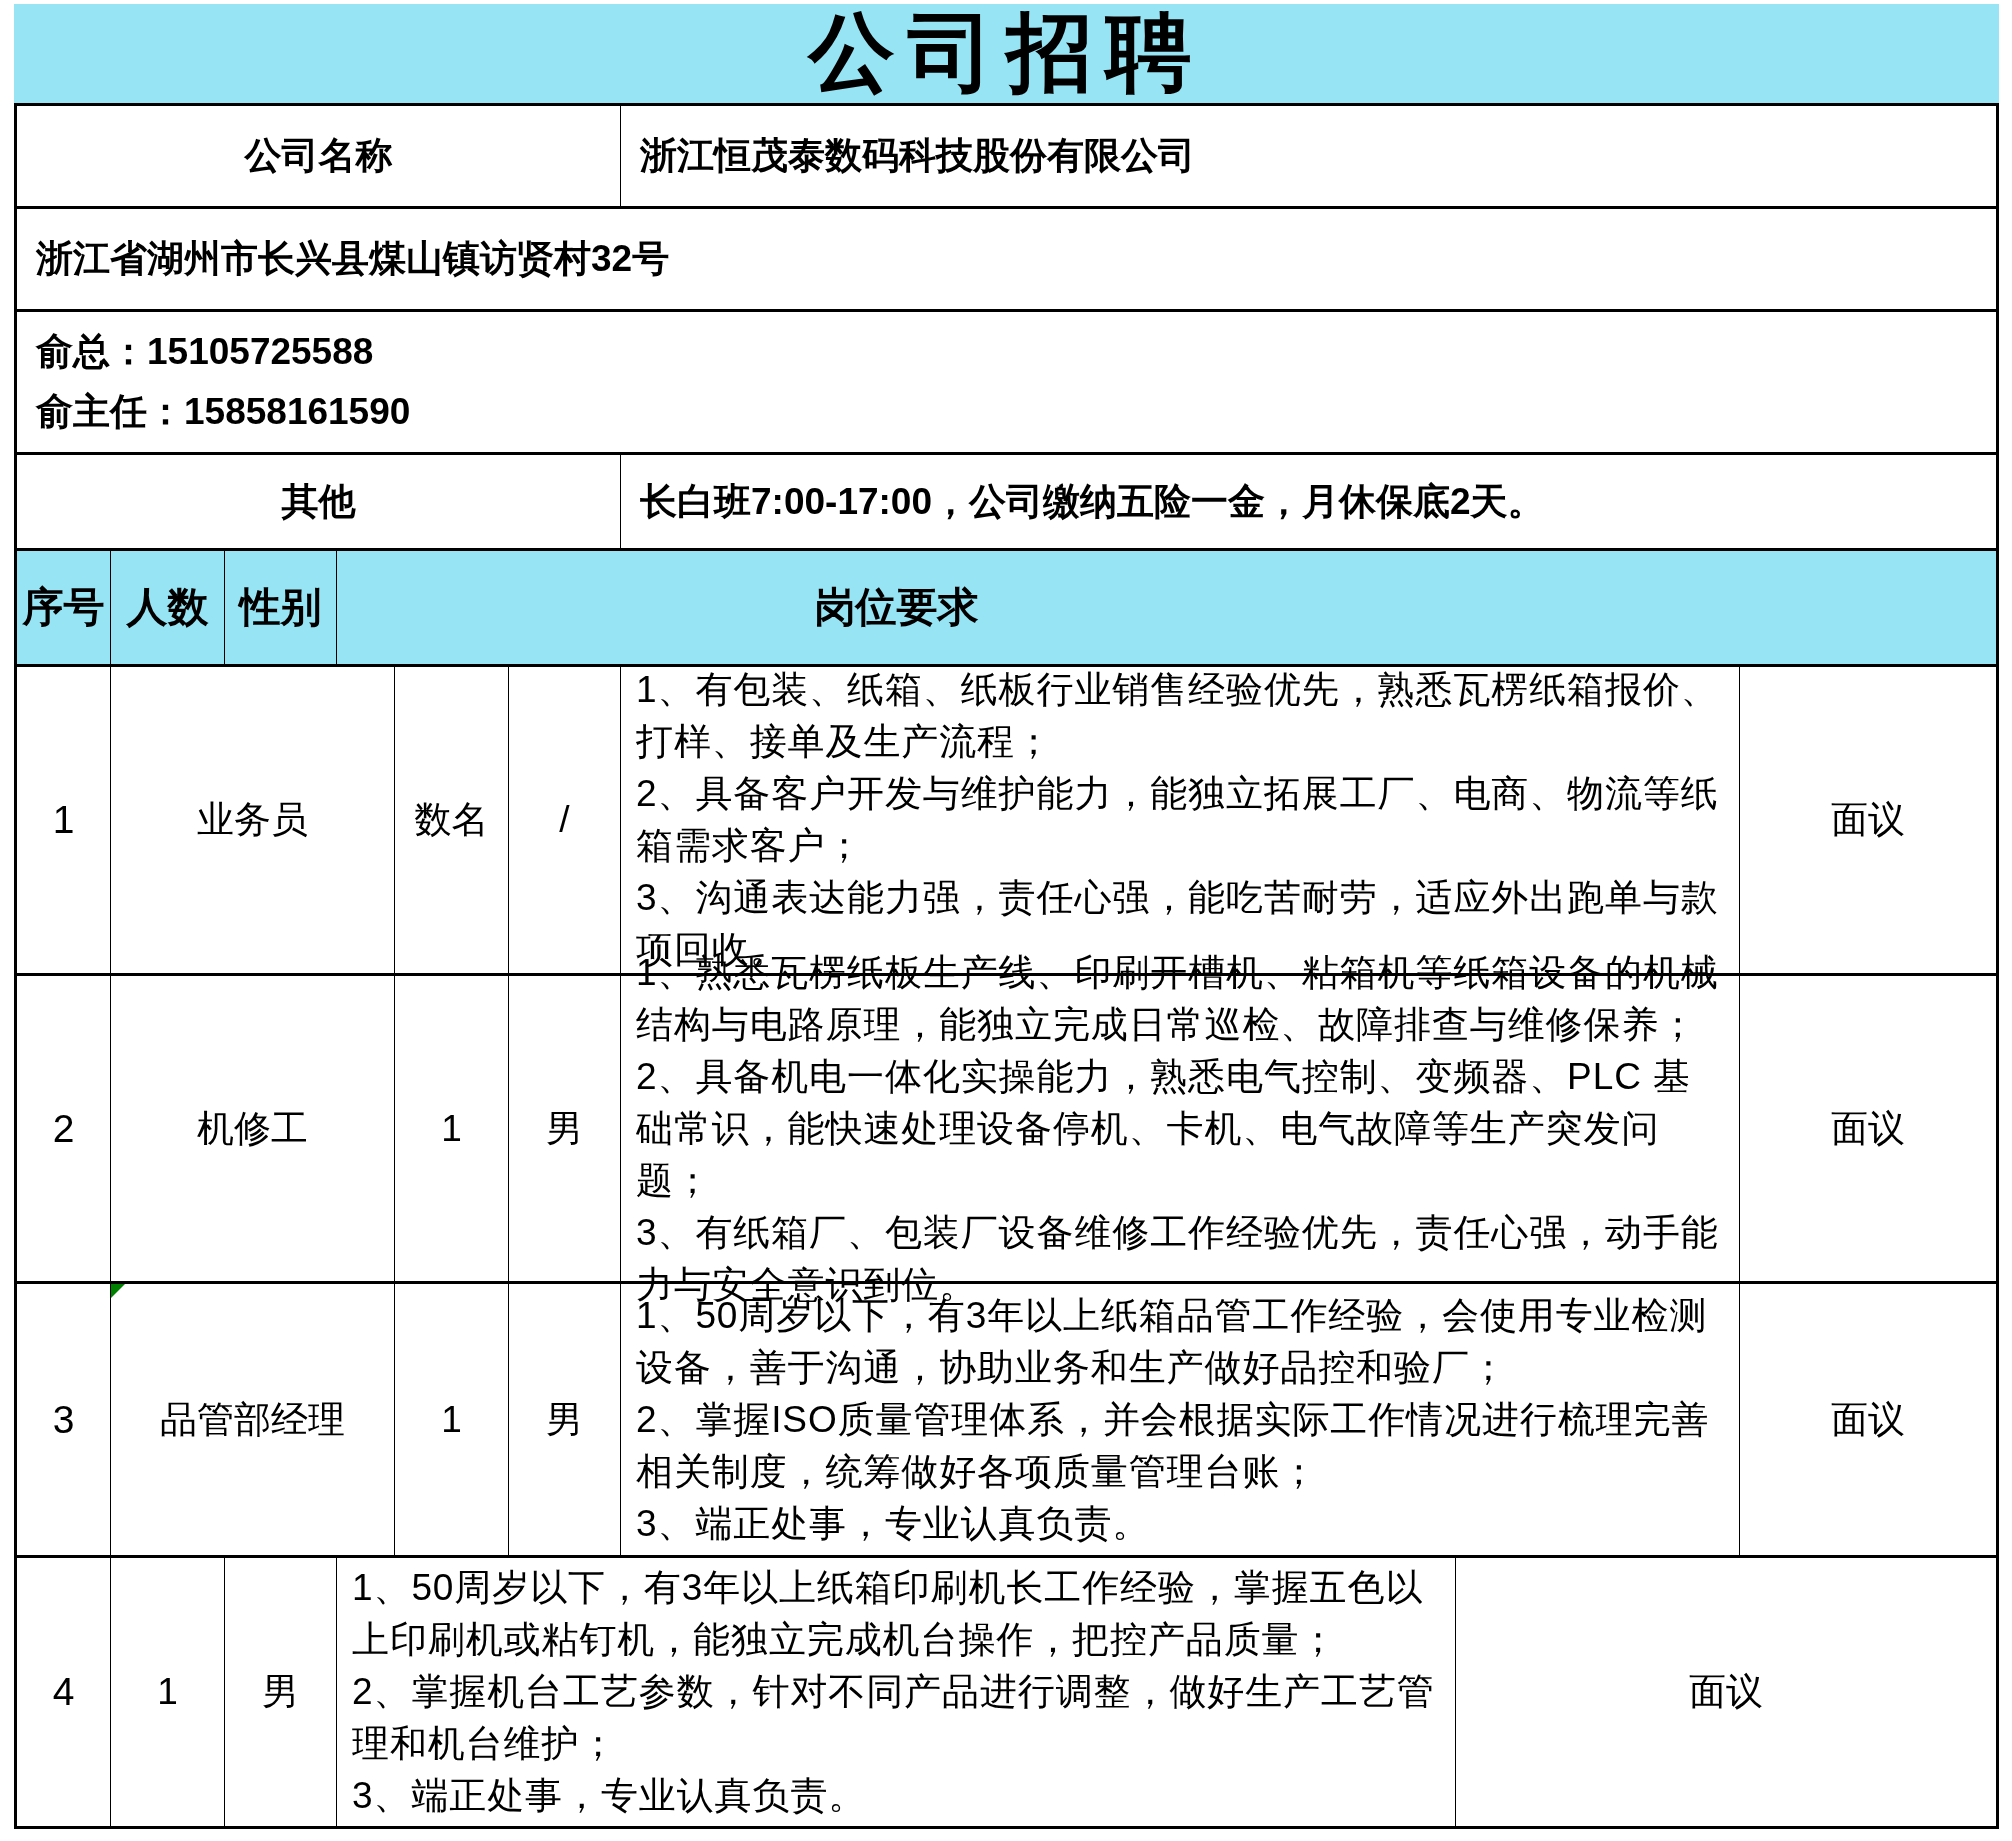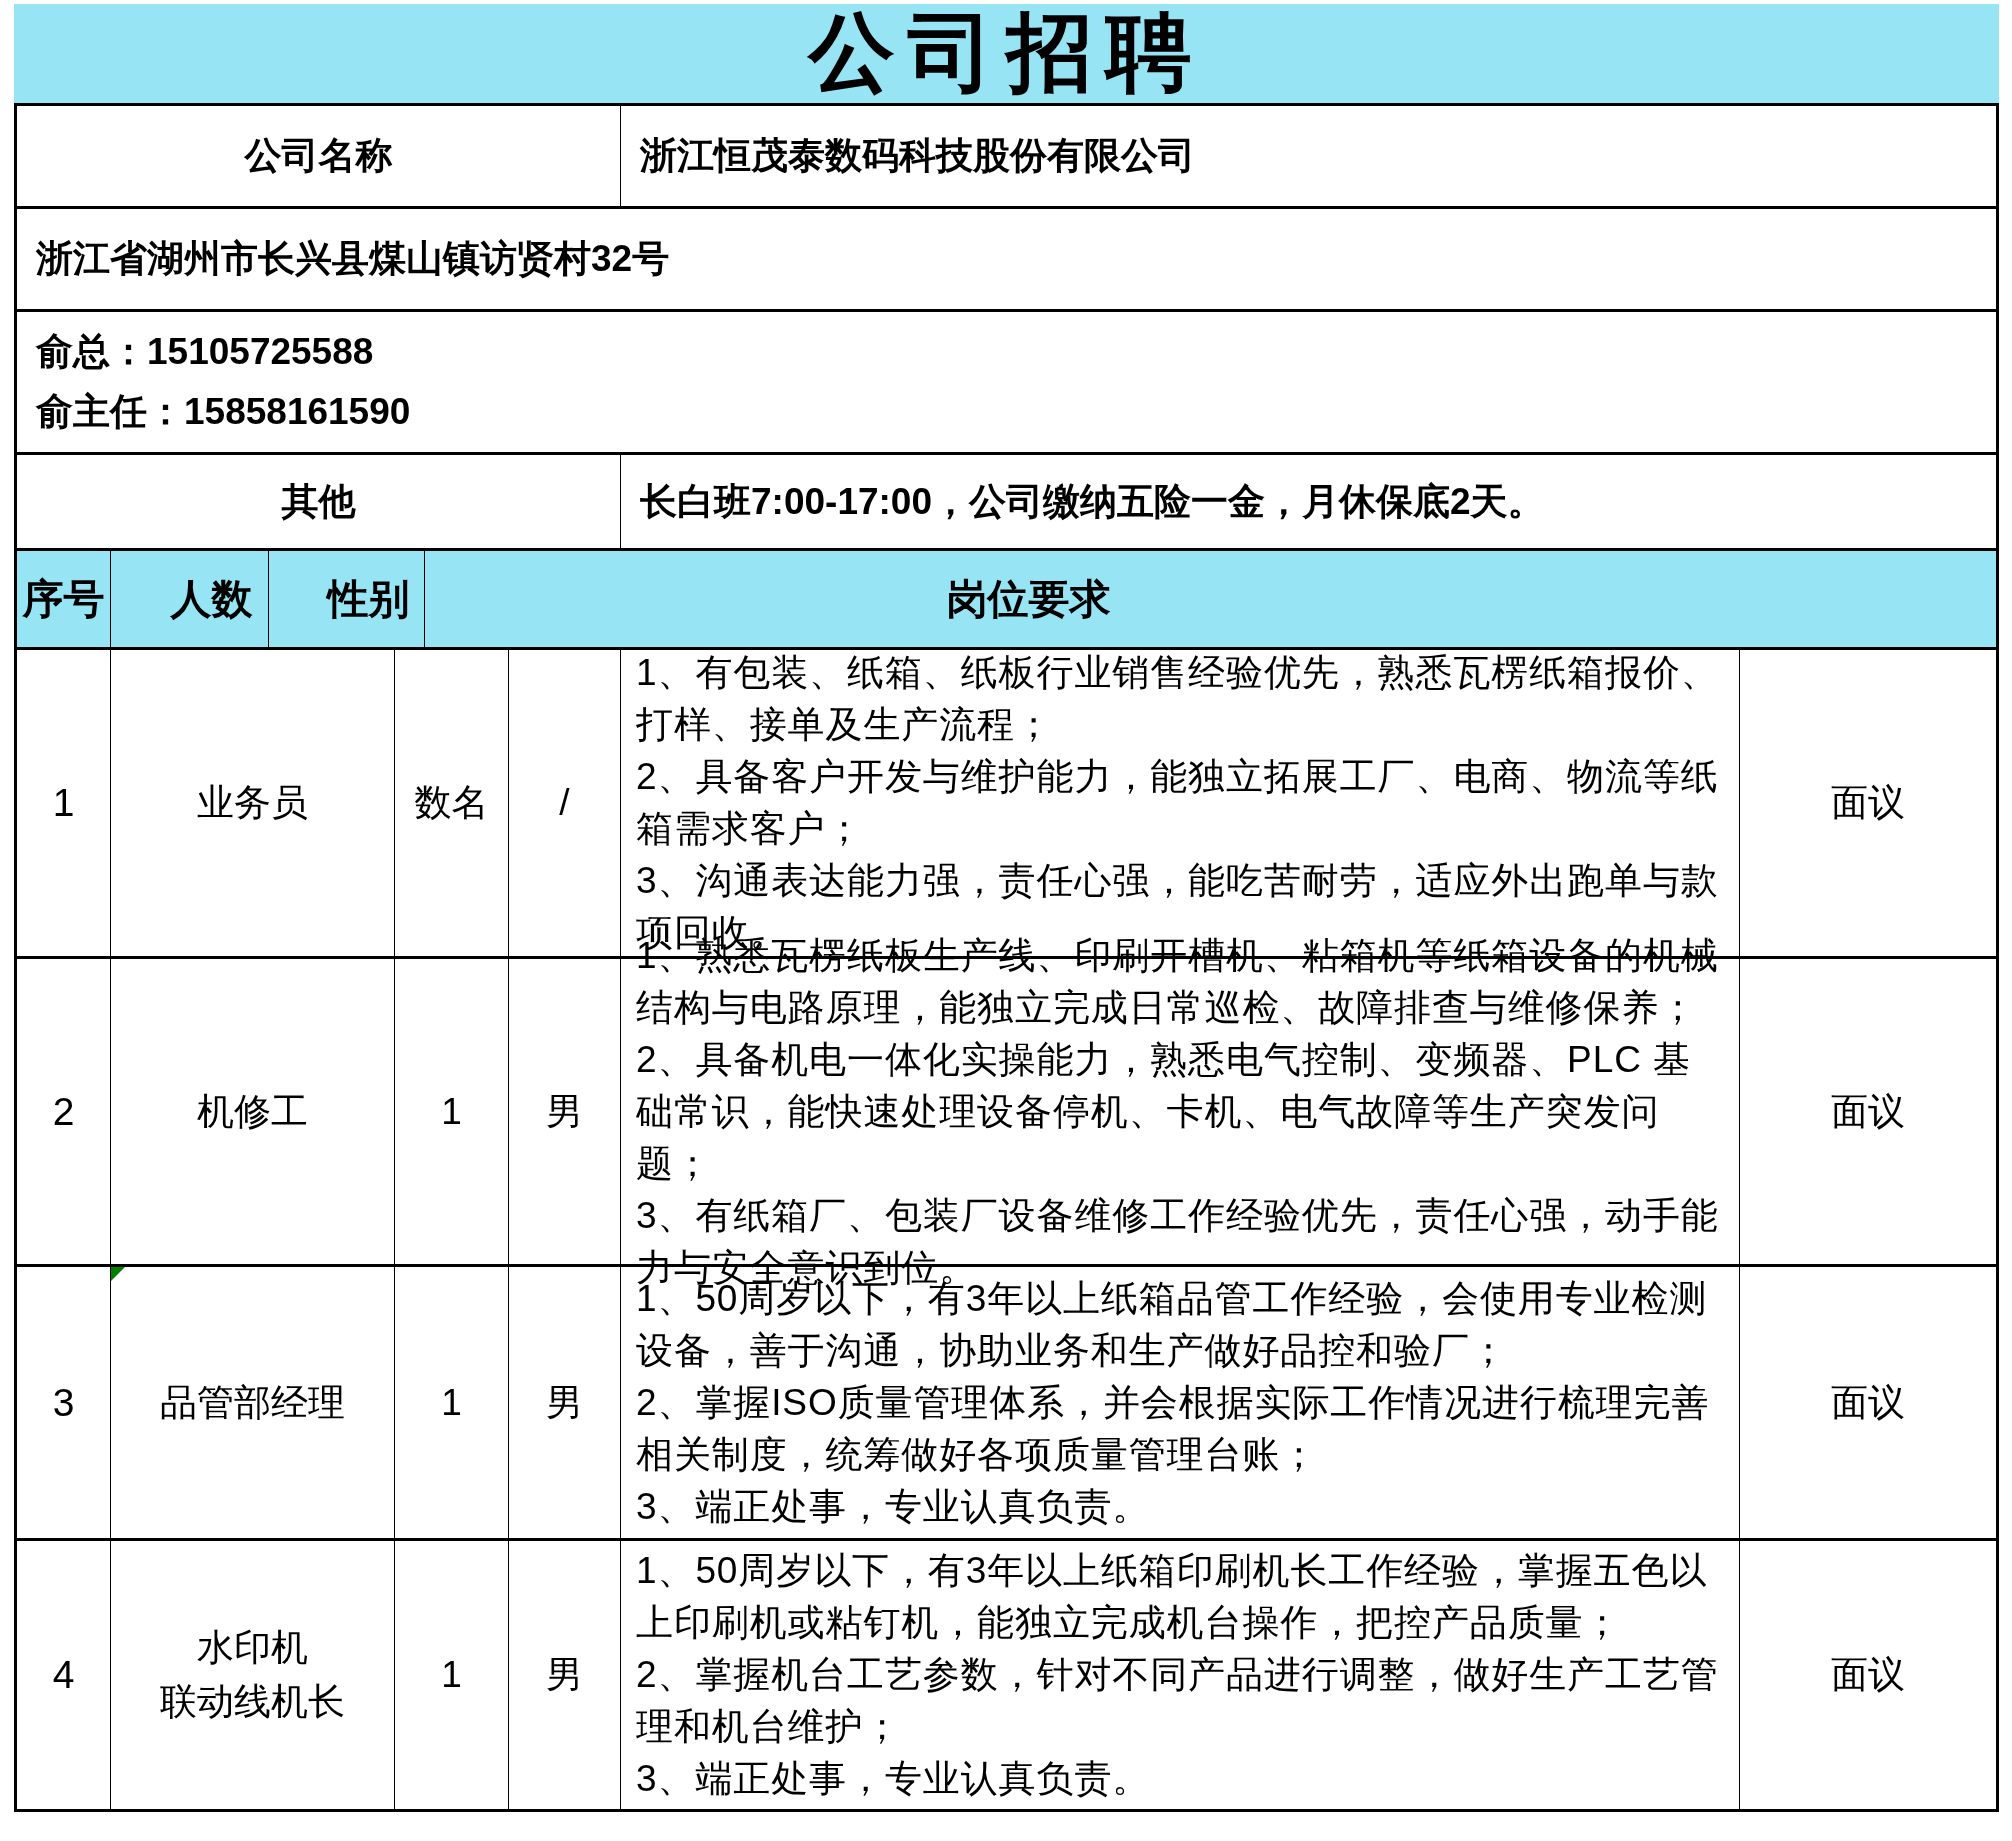--- a/index.html
+++ b/index.html
@@ -29,22 +29,22 @@
     font-size:37px;font-weight:bold;text-align:center;
   }
   .info-value{
     flex:1;display:flex;flex-direction:column;justify-content:center;
     padding:0 9.4px 0 19px;font-size:37px;font-weight:bold;
     line-height:60px;white-space:pre-line;
   }
   .h-110{height:103px}.h-153{height:143px}.h-111{height:96px}
 
   .head-row{
-    display:flex;background:#97e5f4;border-bottom:3.7px solid #000;height:99px;
-    font-size:41px;font-weight:bold;gap:44px;
+    display:flex;background:#97e5f4;border-bottom:3.7px solid #000;height:116px;
+    font-size:41px;font-weight:bold;
   }
   .head-row .cell{display:flex;align-items:center;justify-content:center;}
 
   .job-row{display:flex;border-bottom:3.7px solid #000;}
   .job-row:last-child{border-bottom:none;}
   .cell{border-right:1.9px solid #000;}
   .cell:last-child{border-right:none;}
   .c-seq{width:94px;flex:0 0 94px;}
   .c-post{width:284px;flex:0 0 284px;}
   .c-count{width:114px;flex:0 0 114px;}
@@ -133,22 +133,20 @@
       <div class="cell c-count">1</div>
       <div class="cell c-gender">男</div>
       <div class="cell c-req">1、50周岁以下，有3年以上纸箱品管工作经验，会使用专业检测设备，善于沟通，协助业务和生产做好品控和验厂；
 2、掌握ISO质量管理体系，并会根据实际工作情况进行梳理完善相关制度，统筹做好各项质量管理台账；
 3、端正处事，专业认真负责。</div>
       <div class="cell c-pay">面议</div>
     </div>
 
     <div class="job-row h-286">
       <div class="cell c-seq">4</div>
-      <div class="cell c-post">水印机
-联动线机长</div>
       <div class="cell c-count">1</div>
       <div class="cell c-gender">男</div>
       <div class="cell c-req">1、50周岁以下，有3年以上纸箱印刷机长工作经验，掌握五色以上印刷机或粘钉机，能独立完成机台操作，把控产品质量；
 2、掌握机台工艺参数，针对不同产品进行调整，做好生产工艺管理和机台维护；
 3、端正处事，专业认真负责。</div>
       <div class="cell c-pay">面议</div>
     </div>
 
   </div>
 </div>

